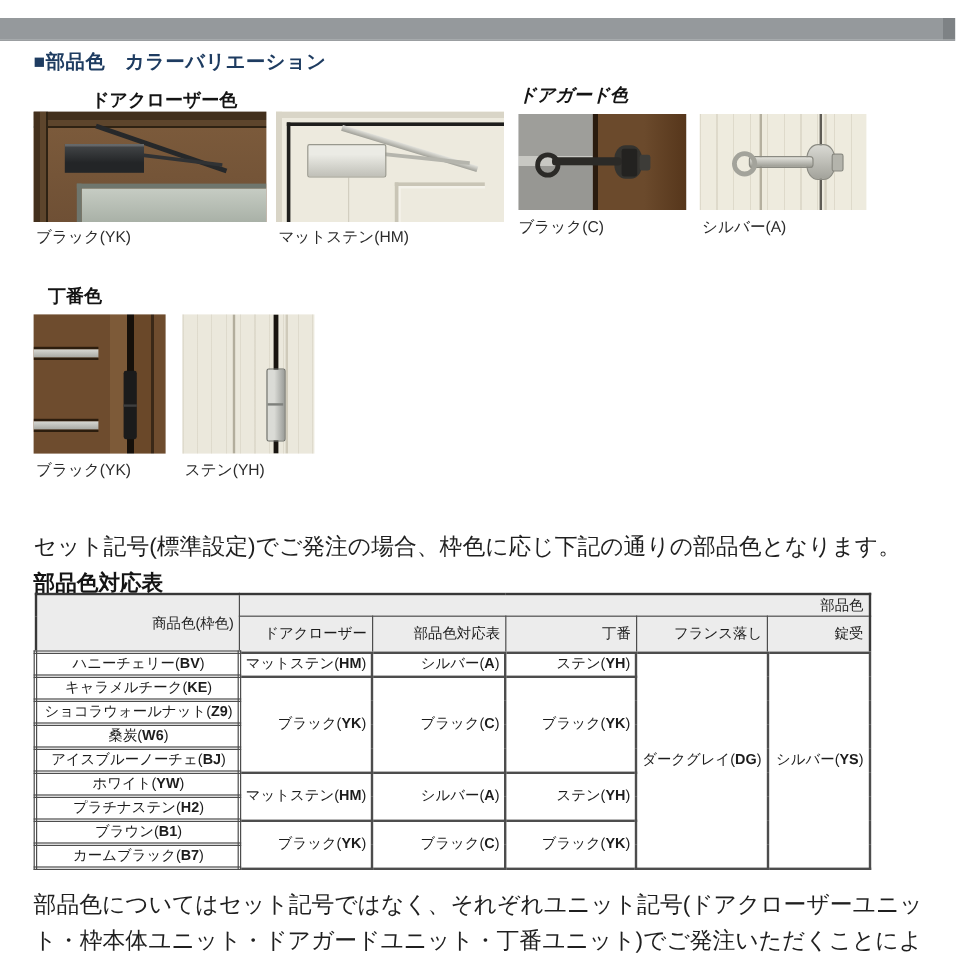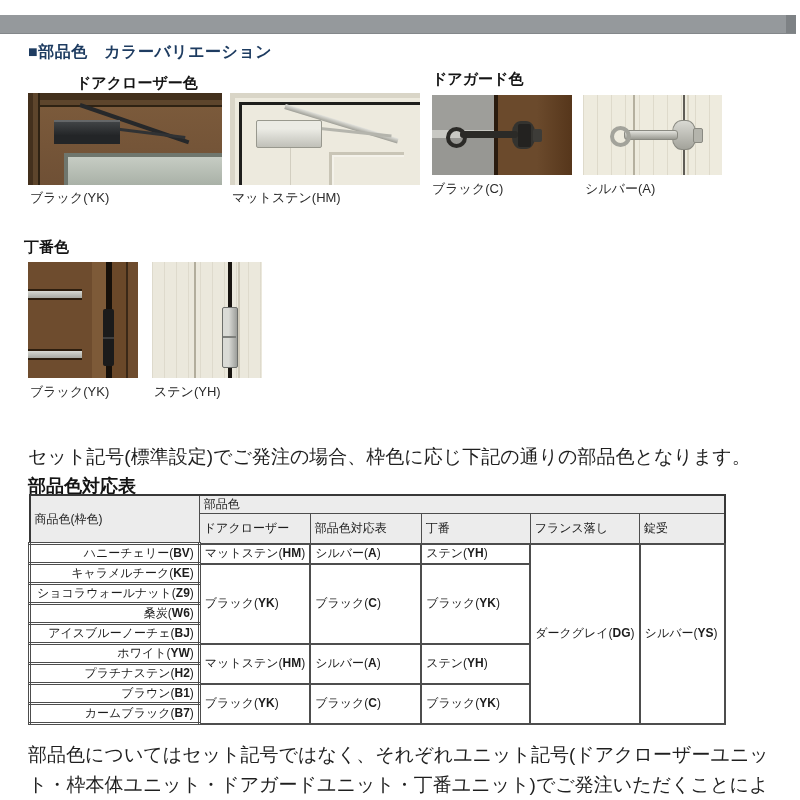--- a/index.html
+++ b/index.html
@@ -94,27 +94,27 @@
   .p6-line1{left:42px;top:0;width:2px;height:100%;background:#b2ad9c;}
   .p6-gap{left:76px;top:0;width:4px;height:100%;background:#181410;}
   .p6-light{left:86px;top:0;width:2px;height:100%;background:#cfcaba;}
   .p6-hinge{left:70px;top:45px;width:14px;height:59px;background:linear-gradient(90deg,#dadbd6 0 40%,#9c9e9a 100%);
       border:1px solid #6d6f6b;border-radius:2px;}
   .p6-hmid{left:71px;top:74px;width:13px;height:2px;background:#7e807c;}
 
   
   .tblwrap{position:absolute;left:28px;top:494px;}
   table{border-collapse:collapse;table-layout:fixed;border:2px solid #383838;font-size:12px;color:#1c1c1c;}
-  th,td{border:1px solid #4d4d4d;padding:0 4px;text-align:left;overflow:hidden;white-space:nowrap;}
+  th,td{border:1px solid #4d4d4d;padding:0 4px;text-align:right;overflow:hidden;white-space:nowrap;}
   thead th{background:#ececec;font-weight:normal;}
   thead tr:first-child{height:18px;}
   thead tr:last-child{height:30px;}
   thead tr:last-child th{border-bottom:2px solid #4d4d4d;}
   tbody tr{height:17px;}
-  td.prod{border:3px double #4d4d4d;text-align:right;padding-left:6px;}
+  td.prod{border:3px double #4d4d4d;text-align:center;padding-left:6px;}
   td.grp{border:2px solid #4d4d4d;}
 </style>
 </head>
 <body>
 
 <div>
 
   <div class="topbar"></div>
 
   <div class="sec-title">■部品色　カラーバリエーション</div>
@@ -133,21 +133,21 @@
     <div class="p2-line"></div>
     <div class="p2-vline"></div>
     <div class="p2-panel"></div>
     <div class="p2-arm1"></div>
     <div class="p2-arm2"></div>
     <div class="p2-closer"></div>
   </div>
   <div class="cap" style="left:30px;top:189px;">ブラック(YK)</div>
   <div class="cap" style="left:232px;top:189px;">マットステン(HM)</div>
 
-  <div class="h" style="left:432px;top:70px;">ドアガード色</div>
+  <div class="h" style="left:432px;top:70px;font-style:italic;">ドアガード色</div>
 
   <div id="p3" class="photo">
     <div class="p3-wall"></div>
     <div class="p3-door"></div>
     <div class="p3-plate"></div>
     <div class="p3-bar"></div>
     <div class="p3-ring"></div>
     <div class="p3-bracket"></div>
     <div class="p3-knob"></div>
   </div>
@@ -156,21 +156,21 @@
     <div class="p4-gap"></div>
     <div class="p4-gap2"></div>
     <div class="p4-plate"></div>
     <div class="p4-bar"></div>
     <div class="p4-ring"></div>
     <div class="p4-knob"></div>
   </div>
   <div class="cap" style="left:432px;top:180px;">ブラック(C)</div>
   <div class="cap" style="left:585px;top:180px;">シルバー(A)</div>
 
-  <div class="h" style="left:24px;top:238px;">丁番色</div>
+  <div class="h" style="left:40px;top:238px;">丁番色</div>
 
   <div id="p5" class="photo">
     <div class="p5-slat1"></div>
     <div class="p5-slat2"></div>
     <div class="p5-hinge"></div>
     <div class="p5-hmid"></div>
   </div>
   <div id="p6" class="photo">
     <div class="p6-line1"></div>
     <div class="p6-gap"></div>

